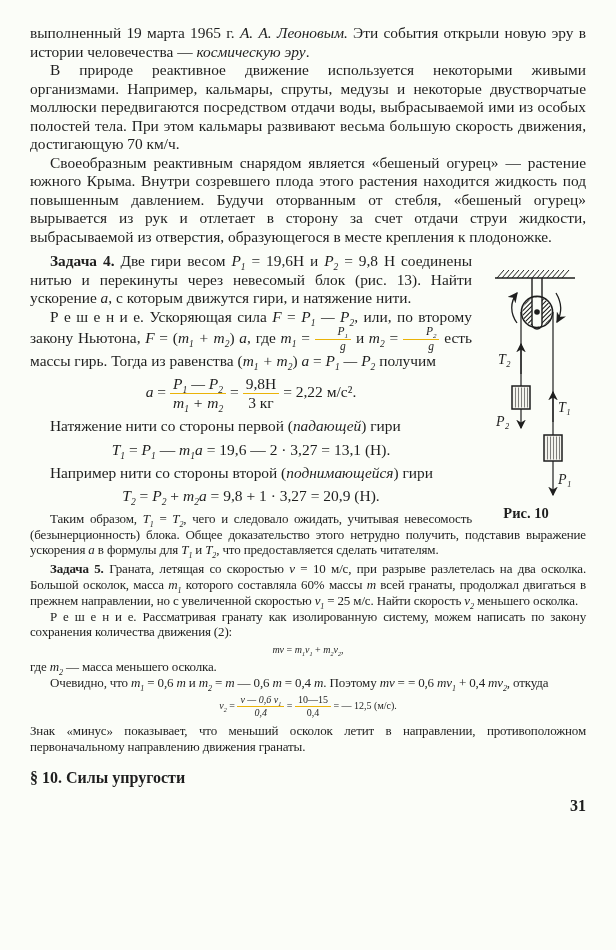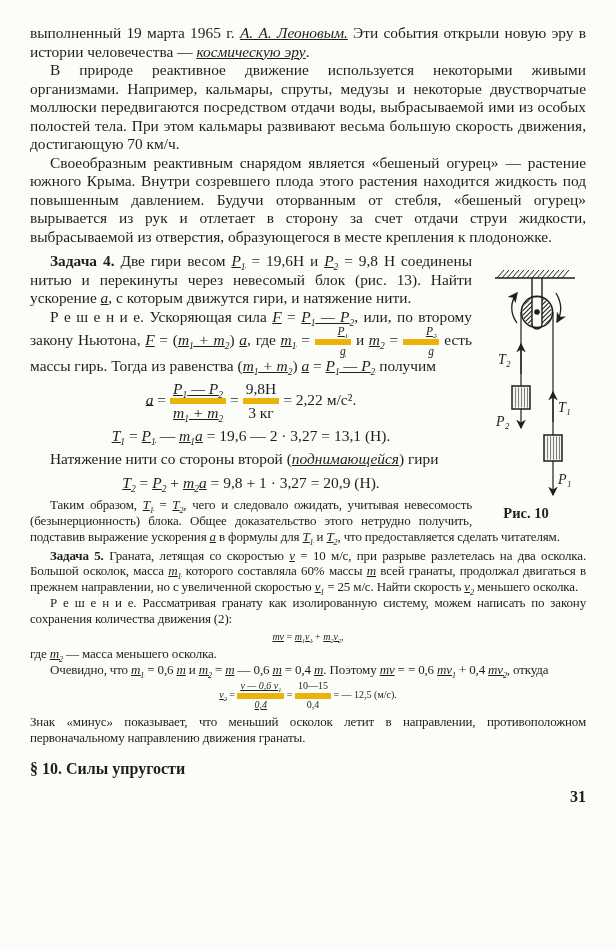--- a/index.html
+++ b/index.html
@@ -9,30 +9,30 @@
     margin:0 auto;
     background:#fbfdf8;
     color:#1e1e1e;
     overflow:hidden;
   }
   .content{padding:24px 30px 0 30px;}
   p{margin:0;text-align:justify;}
   .body{font:15.4px/18.5px "Liberation Serif","DejaVu Serif",serif;}
   .petit{font:13px/15.8px "Liberation Serif","DejaVu Serif",serif;letter-spacing:-0.15px;}
   .ind{text-indent:20px;}
-  .it{font-style:italic;text-decoration:underline;}
+  .it{font-style:italic;}
   .bd{font-weight:bold;}
   sub{font-size:62%;line-height:0;}
   .formula{
     text-align:center;margin:5px 0 6px 0;
     font:15.5px/1.12 "Liberation Serif","DejaVu Serif",serif;
   }
   .formula.petitf{font-size:10px;margin:4px 0;}
   .ifrac{display:inline-block;vertical-align:middle;text-align:center;line-height:1.05;}
-  .ifrac .num{display:block;border-bottom:6px solid #eab308;padding:0 3px 1px 3px;}
+  .ifrac .num{display:block;border-bottom:1px solid #eab308;padding:0 3px 1px 3px;}
   .ifrac .den{display:block;padding:1px 3px 0 3px;}
   p .ifrac{font-size:11.5px;line-height:1;}
   .task-wrap{margin-top:6px;}
   .fig{float:right;width:106px;margin:10px 0 2px 8px;}
   .fig svg{display:block;}
   .figcap{
     font:bold 14.5px "Liberation Serif","DejaVu Serif",serif;
     text-align:center;margin:5px 14px 0 0;white-space:nowrap;
   }
   .flabel{
@@ -113,23 +113,24 @@
           </g>
         </svg>
         <figcaption class="figcap">Рис. 10</figcaption>
       </figure>
 
       <p class="body ind"><span class="bd">Задача 4.</span><span> Две гири весом </span><span class="it">P<sub>1</sub></span><span> = 19,6Н и </span><span class="it">P<sub>2</sub></span><span> = 9,8 Н соединены нитью и перекинуты через невесомый блок (рис. 13). Найти ускорение </span><span class="it">a</span><span>, с которым движутся гири, и натяжение нити.</span></p>
       <p class="body ind"><span>Р е ш е н и е.  Ускоряющая сила </span><span class="it">F</span><span> = </span><span class="it">P<sub>1</sub> — P<sub>2</sub></span><span>, или, по второму закону Ньютона, </span><span class="it">F</span><span> = (</span><span class="it">m<sub>1</sub> + m<sub>2</sub></span><span>) </span><span class="it">a</span><span>, где </span><span class="it">m<sub>1</sub></span><span> = </span><span class="ifrac it"><span class="num">P<sub>1</sub></span><span class="den">g</span></span><span> и </span><span class="it">m<sub>2</sub></span><span> = </span><span class="ifrac it"><span class="num">P<sub>2</sub></span><span class="den">g</span></span><span> есть массы гирь. Тогда из равенства (</span><span class="it">m<sub>1</sub> + m<sub>2</sub></span><span>) </span><span class="it">a</span><span> = </span><span class="it">P<sub>1</sub> — P<sub>2</sub></span><span> получим</span></p>
 
       <div class="formula"><span class="it">a</span><span> = </span><span class="ifrac it"><span class="num">P<sub>1</sub> — P<sub>2</sub></span><span class="den">m<sub>1</sub> + m<sub>2</sub></span></span><span> = </span><span class="ifrac"><span class="num">9,8Н</span><span class="den">3 кг</span></span><span> = 2,22 м/с².</span></div>
 
+      <p class="body ind"><span>Натяжение нити со стороны первой (</span><span class="it">падающей</span><span>) гири</span></p>
       <div class="formula"><span class="it">T<sub>1</sub></span><span> = </span><span class="it">P<sub>1</sub></span><span> — </span><span class="it">m<sub>1</sub>a</span><span> = 19,6 — 2 · 3,27 = 13,1 (Н).</span></div>
 
-      <p class="body ind"><span>Натяжение нити со стороны второй (</span><span class="it">поднимающейся</span><span>) гири</span></p>
+      <p class="body ind"><span>Например нити со стороны второй (</span><span class="it">поднимающейся</span><span>) гири</span></p>
       <div class="formula"><span class="it">T<sub>2</sub></span><span> = </span><span class="it">P<sub>2</sub></span><span> + </span><span class="it">m<sub>2</sub>a</span><span> = 9,8 + 1 · 3,27 = 20,9 (Н).</span></div>
     </div>
 
     <p class="petit ind" style="margin-top:6px;"><span>Таким образом, </span><span class="it">T<sub>1</sub></span><span> = </span><span class="it">T<sub>2</sub></span><span>, чего и следовало ожидать, учитывая невесомость (безынерционность) блока. Общее доказательство этого нетрудно получить, подставив выражение ускорения </span><span class="it">a</span><span> в формулы для </span><span class="it">T<sub>1</sub></span><span> и </span><span class="it">T<sub>2</sub></span><span>, что предоставляется сделать читателям.</span></p>
     <p class="petit ind" style="margin-top:3px;"><span class="bd">Задача 5.</span><span> Граната, летящая со скоростью </span><span class="it">v</span><span> = 10 м/с, при разрыве разлетелась на два осколка. Большой осколок, масса </span><span class="it">m<sub>1</sub></span><span> которого составляла 60% массы </span><span class="it">m</span><span> всей гранаты, продолжал двигаться в прежнем направлении, но с увеличенной скоростью </span><span class="it">v<sub>1</sub></span><span> = 25 м/с. Найти скорость </span><span class="it">v<sub>2</sub></span><span> меньшего  осколка.</span></p>
     <p class="petit ind"><span>Р е ш е н и е.  Рассматривая гранату как изолированную систему, можем написать по закону сохранения количества движения (2):</span></p>
 
     <div class="formula petitf"><span class="it">mv</span><span> = </span><span class="it">m<sub>1</sub>v<sub>1</sub></span><span> + </span><span class="it">m<sub>2</sub>v<sub>2</sub></span><span>,</span></div>
 
     <p class="petit"><span>где </span><span class="it">m<sub>2</sub></span><span> — масса меньшего осколка.</span></p>

